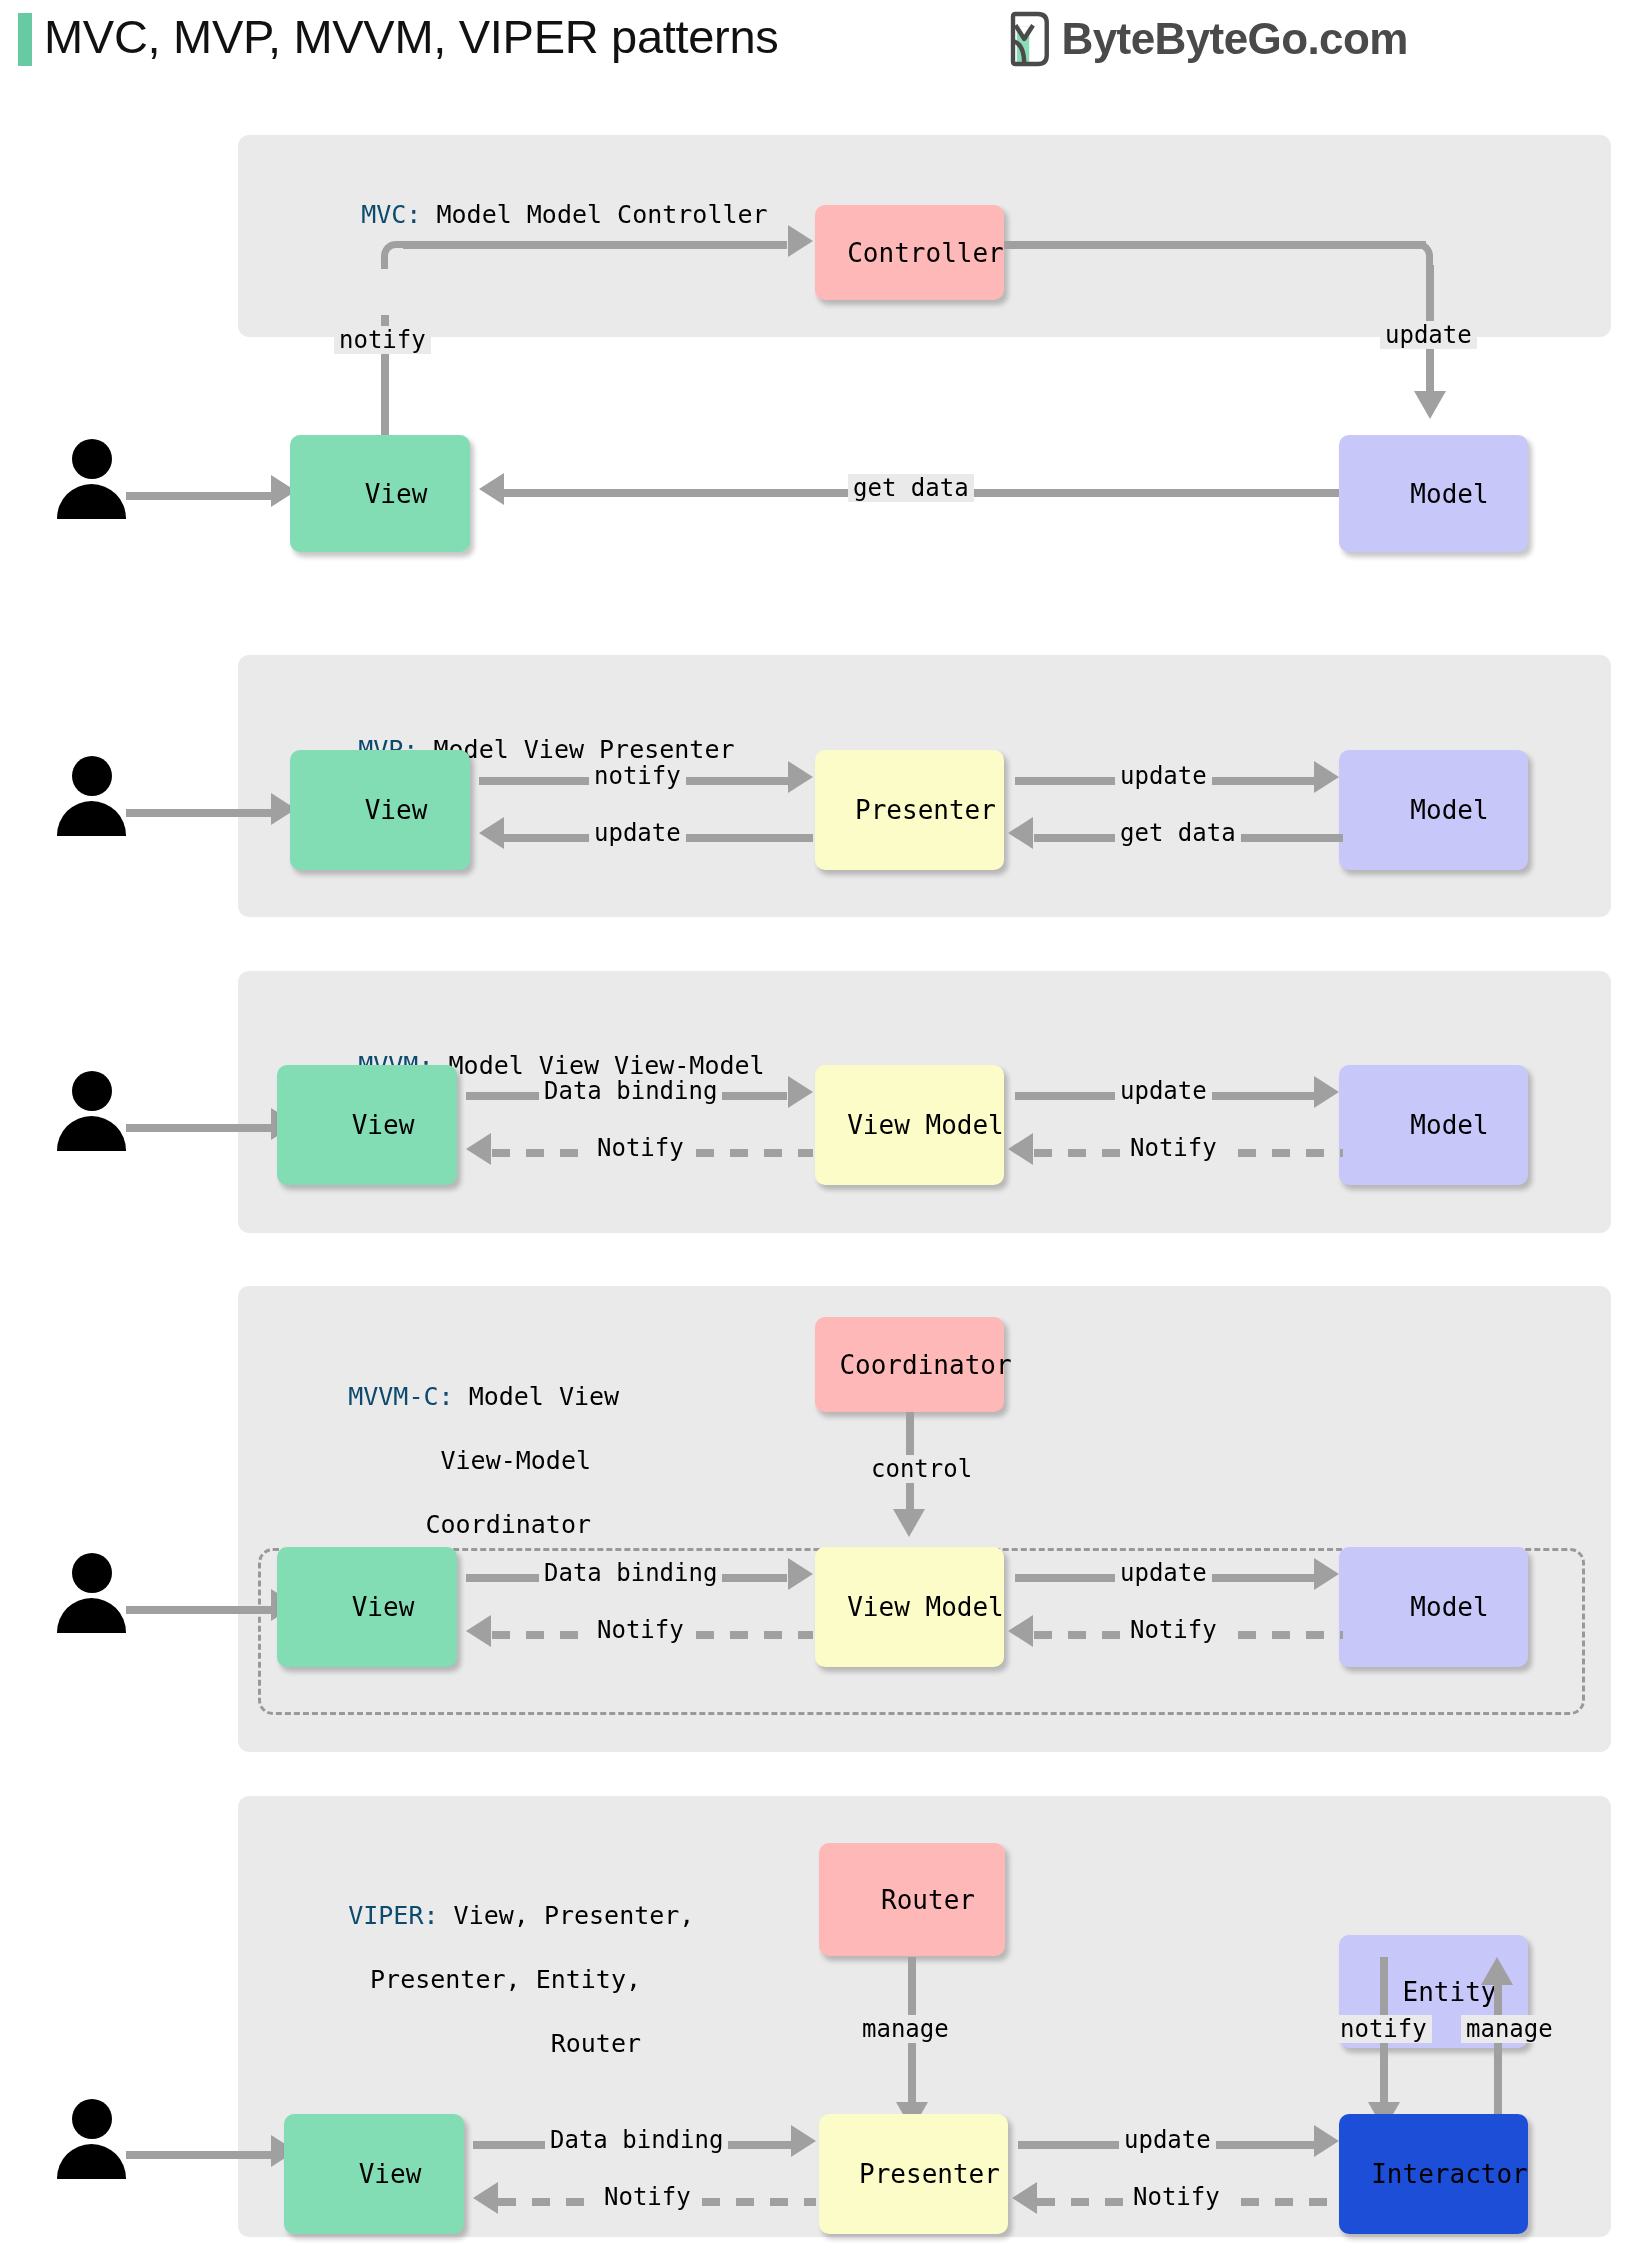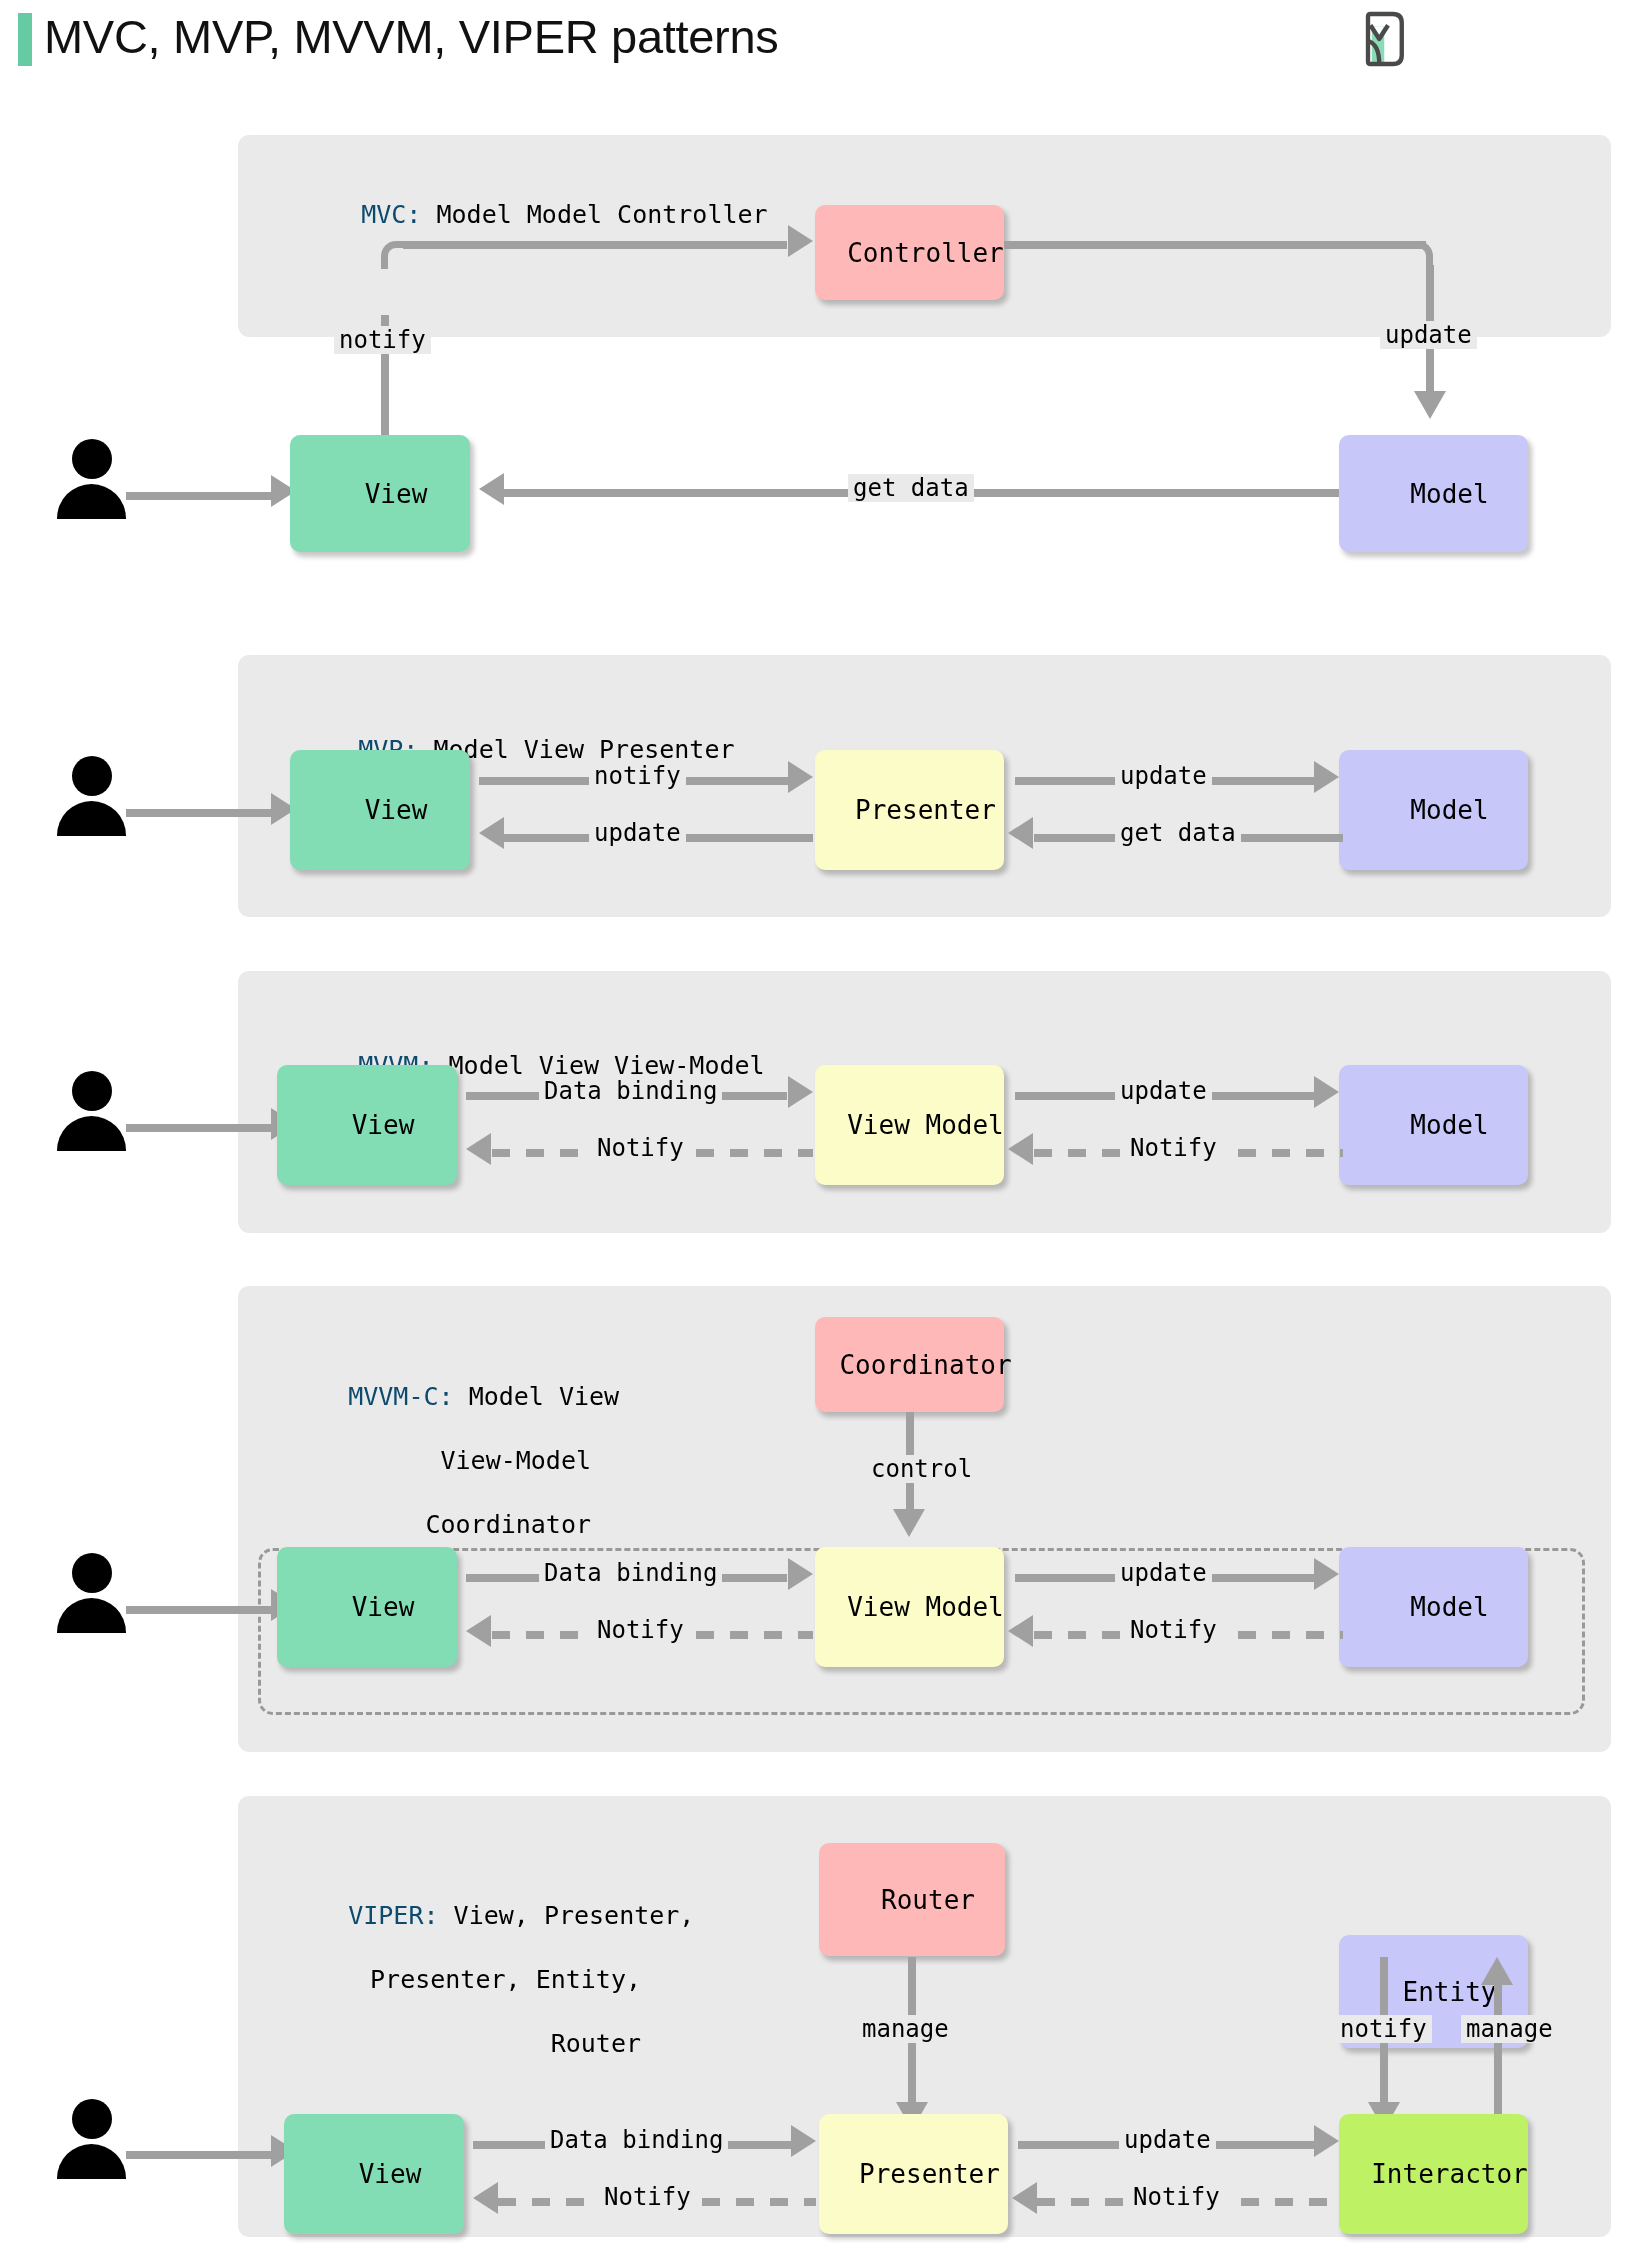--- a/index.html
+++ b/index.html
@@ -83,21 +83,21 @@
     justify-content: center;
     font-size: 26px;
     color: #000000;
     white-space: nowrap;
     padding-left: 32px;
   }
   .node.green  { background: #83DDB4; }
   .node.purple { background: #C7C7F9; }
   .node.yellow { background: #FCFCC8; }
   .node.pink   { background: #FFB8B8; }
-  .node.magenta{ background: #bef264; }
+  .node.magenta{ background: #1d4ed8; }
 
   
   .user-icon { position: absolute; width: 69px; height: 81px; }
   .user-icon .head {
     position: absolute; left: 14.5px; top: 0;
     width: 40px; height: 40px; border-radius: 50%;
     background: #000000;
   }
   .user-icon .body {
     position: absolute; left: 0; top: 45px;
@@ -162,20 +162,21 @@
   <div id="page-title">MVC, MVP, MVVM, VIPER patterns</div>
   <div id="brand">
     <svg id="brand-mark" viewBox="0 0 72 92">
       <path d="M14 26 L14 82 Q14 86 20 86 L34 86 L34 26 Z" fill="#8ADCB8"></path>
       <path d="M14 26 L24 42 L34 26 Z" fill="#ffffff"></path>
       <path d="M36 18 Q36 8 46 8 Q56 8 56 18 L56 74 Q56 84 46 84 Q36 84 36 74 Z" fill="#8ADCB8" opacity="0"></path>
       <path d="M12 6 L48 6 Q62 6 62 20 L62 72 Q62 86 48 86 L12 86 Q8 86 8 82 L8 10 Q8 6 12 6 Z" fill="none" stroke="#4a4a4a" stroke-width="7" stroke-linejoin="round"></path>
       <path d="M12 24 L26 46 L40 24" fill="none" stroke="#4a4a4a" stroke-width="7" stroke-linejoin="round"></path>
       <path d="M10 50 Q26 56 26 86" fill="none" stroke="#4a4a4a" stroke-width="7"></path>
     </svg>
+    <div id="brand-text">ByteByteGo.com</div>
   </div>
 </div>
 
 <div class="panel wide" style="top:135px; height:202px; left:238px; width:1373px;">
   <div class="panel-title" style="left:63px; top:31.5px;">
     <span class="key">MVC:</span><span> Model Model Controller</span>
   </div>
 </div>
 
 <div class="user-icon" style="left:57px; top:439px;">

